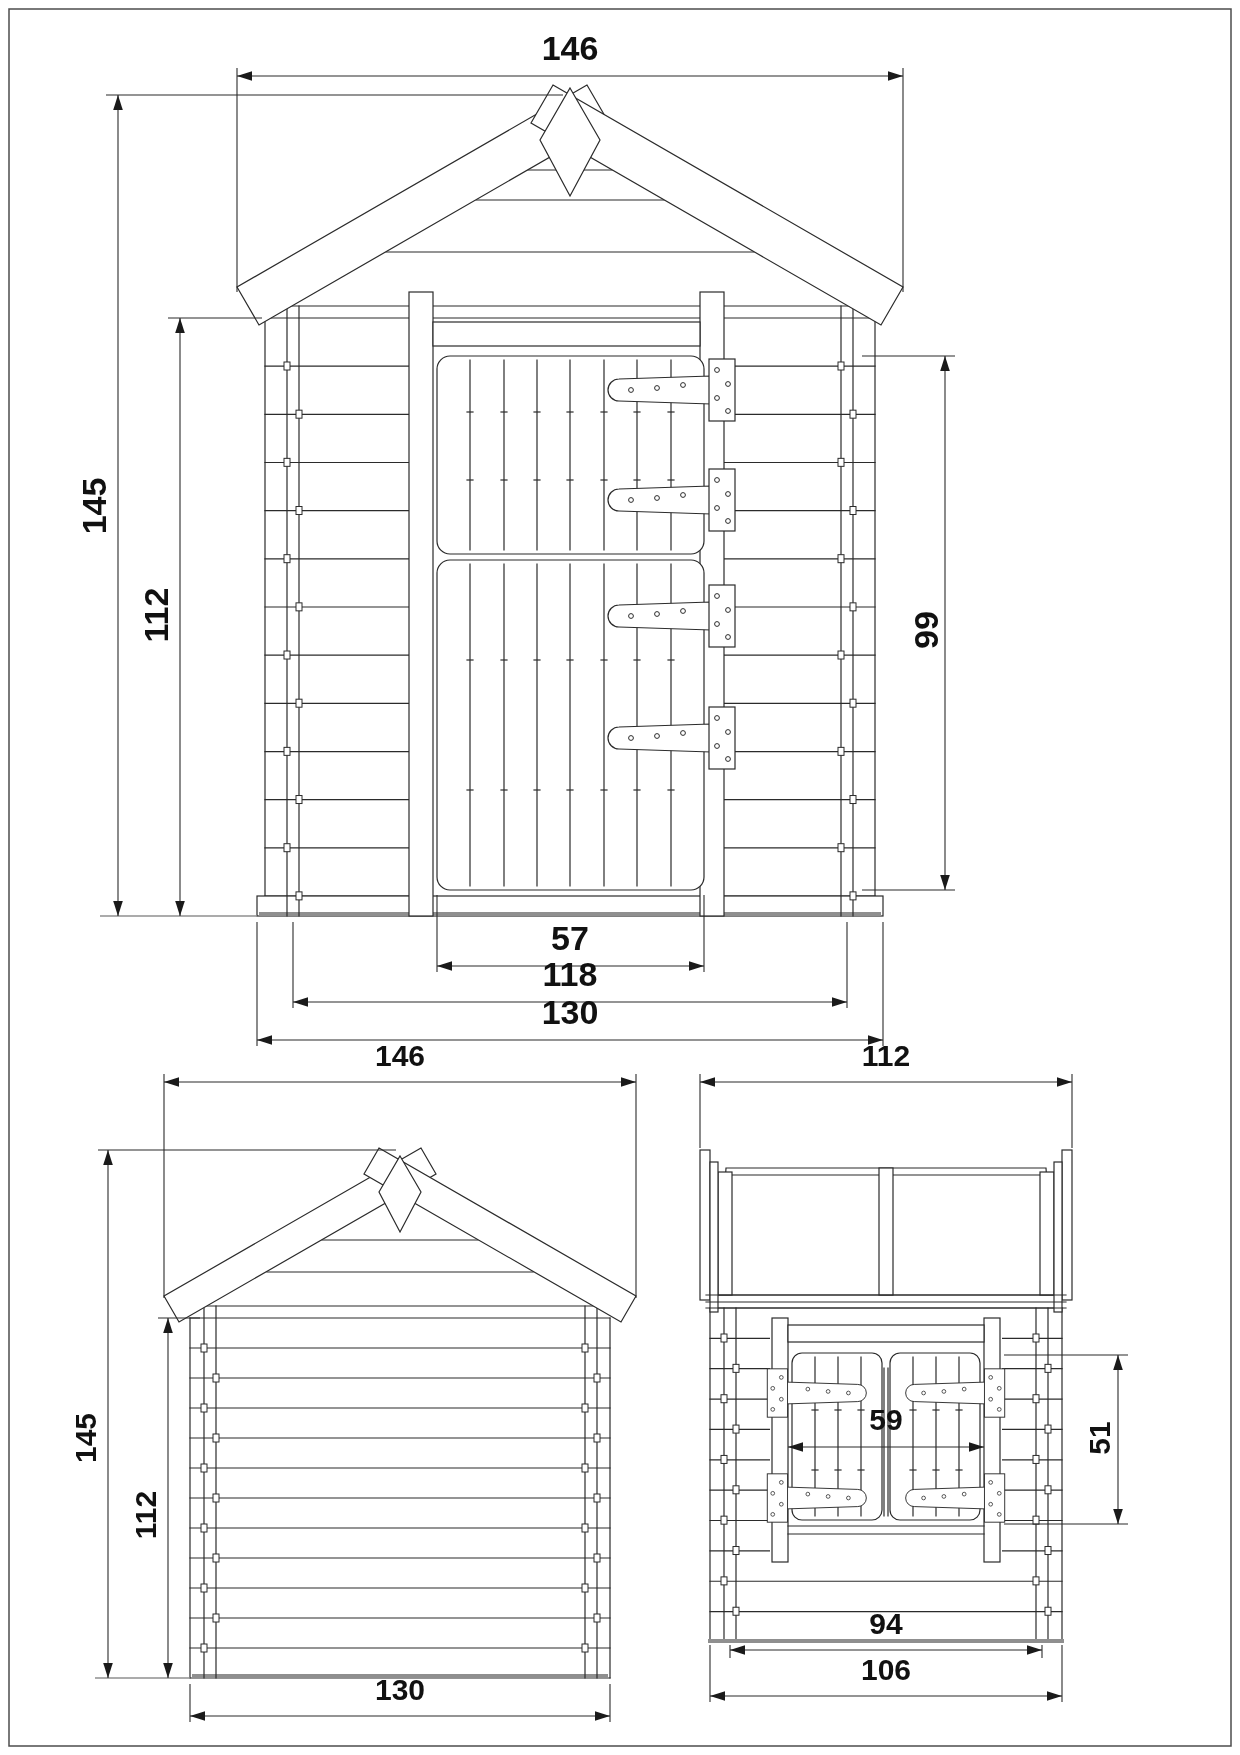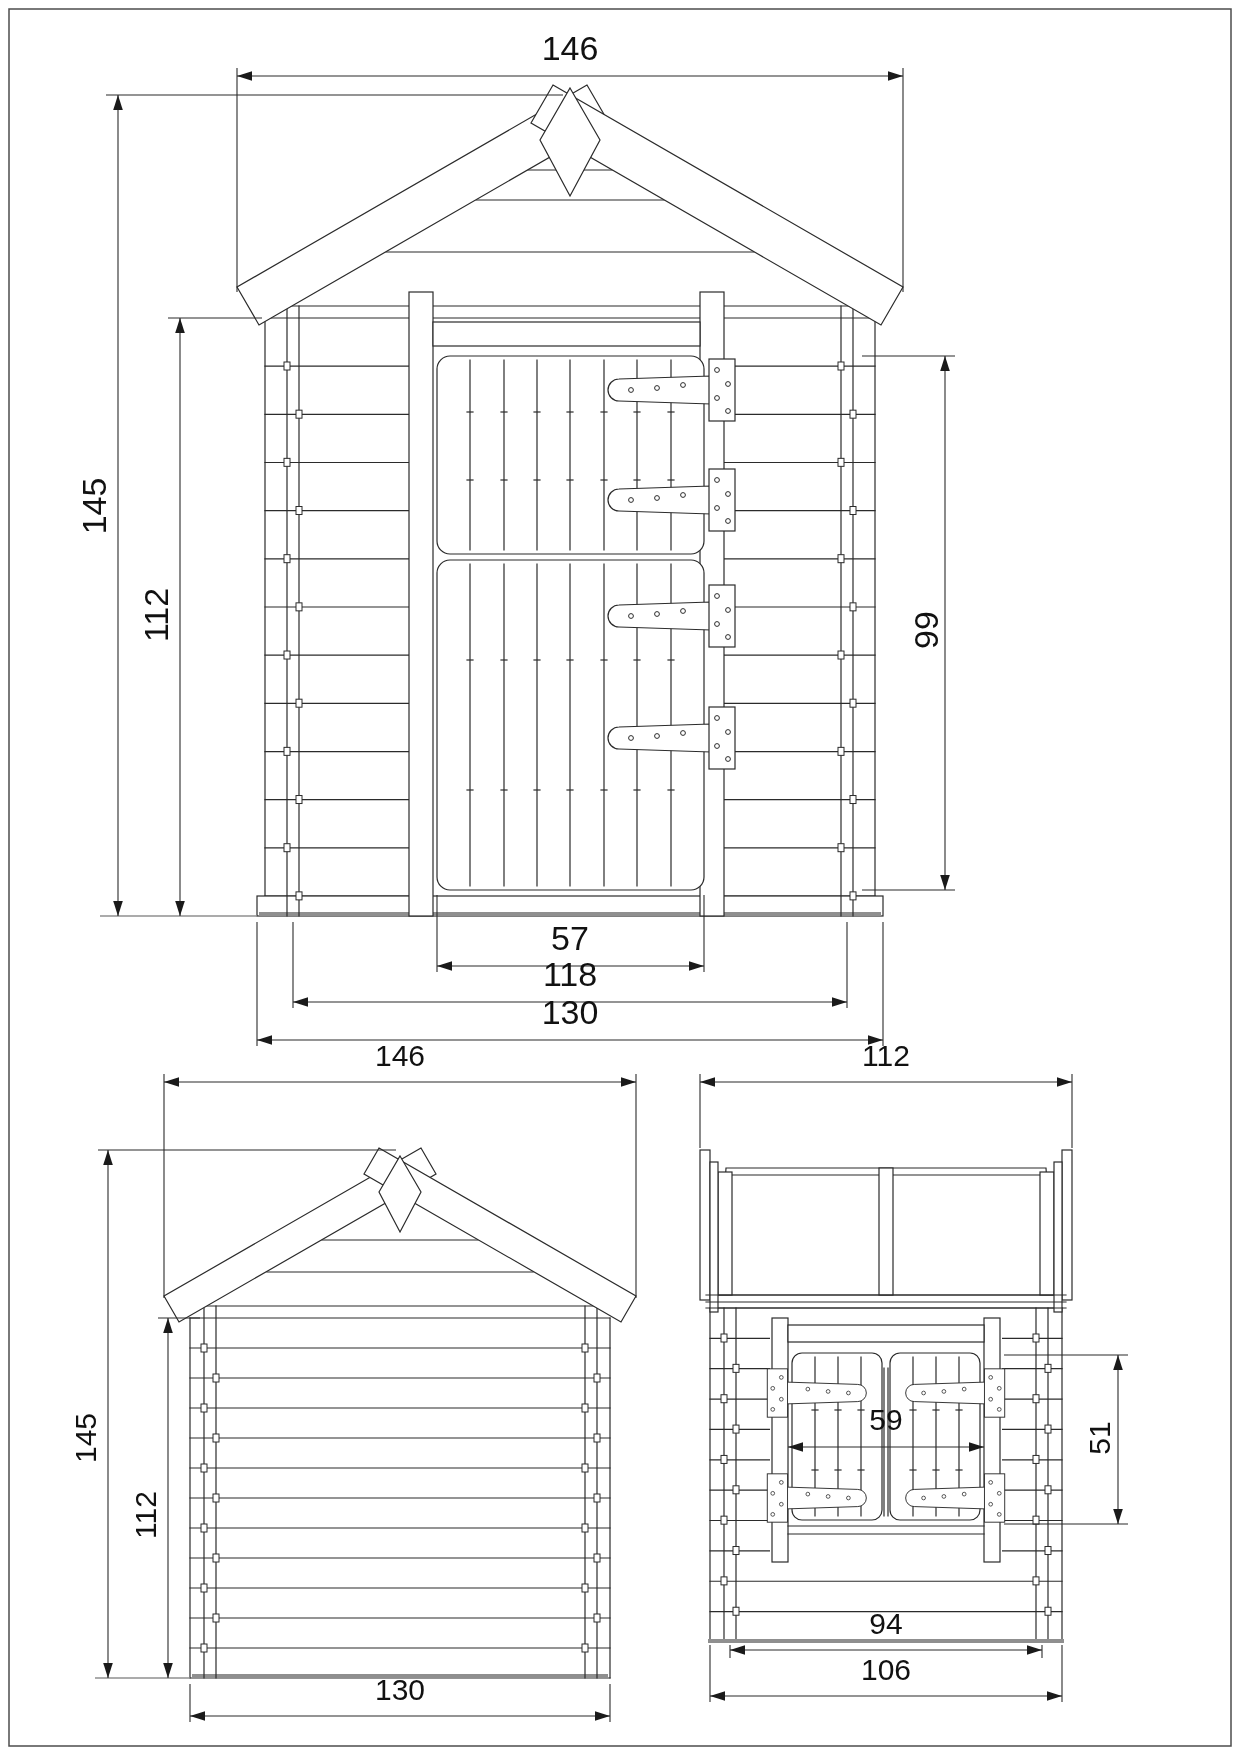--- a/index.html
+++ b/index.html
@@ -1,16 +1,16 @@
 <!DOCTYPE html>
 <html><head>
 <meta charset="utf-8">
 <style>
   html,body{margin:0;padding:0;background:#ffffff;}
-  .stage{width:1136px;height:1755px;position:relative;background:#ffffff;font-family:"Liberation Sans",sans-serif;}
+  .stage{width:1136px;height:1755px;position:relative;background:#ffffff;font-family:"Liberation Sans",sans-serif;font-weight:bold;}
   .frame{fill:none;stroke:#4d4d4d;stroke-width:1.5;}
   .ln{stroke:#2b2b2b;stroke-width:1.2;fill:none;stroke-linecap:square;}
   .wh{fill:#ffffff;stroke:#2b2b2b;stroke-width:1.2;}
   .notch{fill:#ffffff;stroke:#2b2b2b;stroke-width:1;}
   .dl{stroke:#2b2b2b;stroke-width:1.1;fill:none;}
   .ar{fill:#1a1a1a;stroke:none;}
   .ground{stroke:#8f8f8f;stroke-width:4;fill:none;}
   .gthin{stroke:#8f8f8f;stroke-width:1.4;fill:none;}
   .scr{fill:none;stroke:#2b2b2b;stroke-width:1;}
   text.dim{fill:#111111;text-anchor:middle;font-family:"Liberation Sans",sans-serif;}

